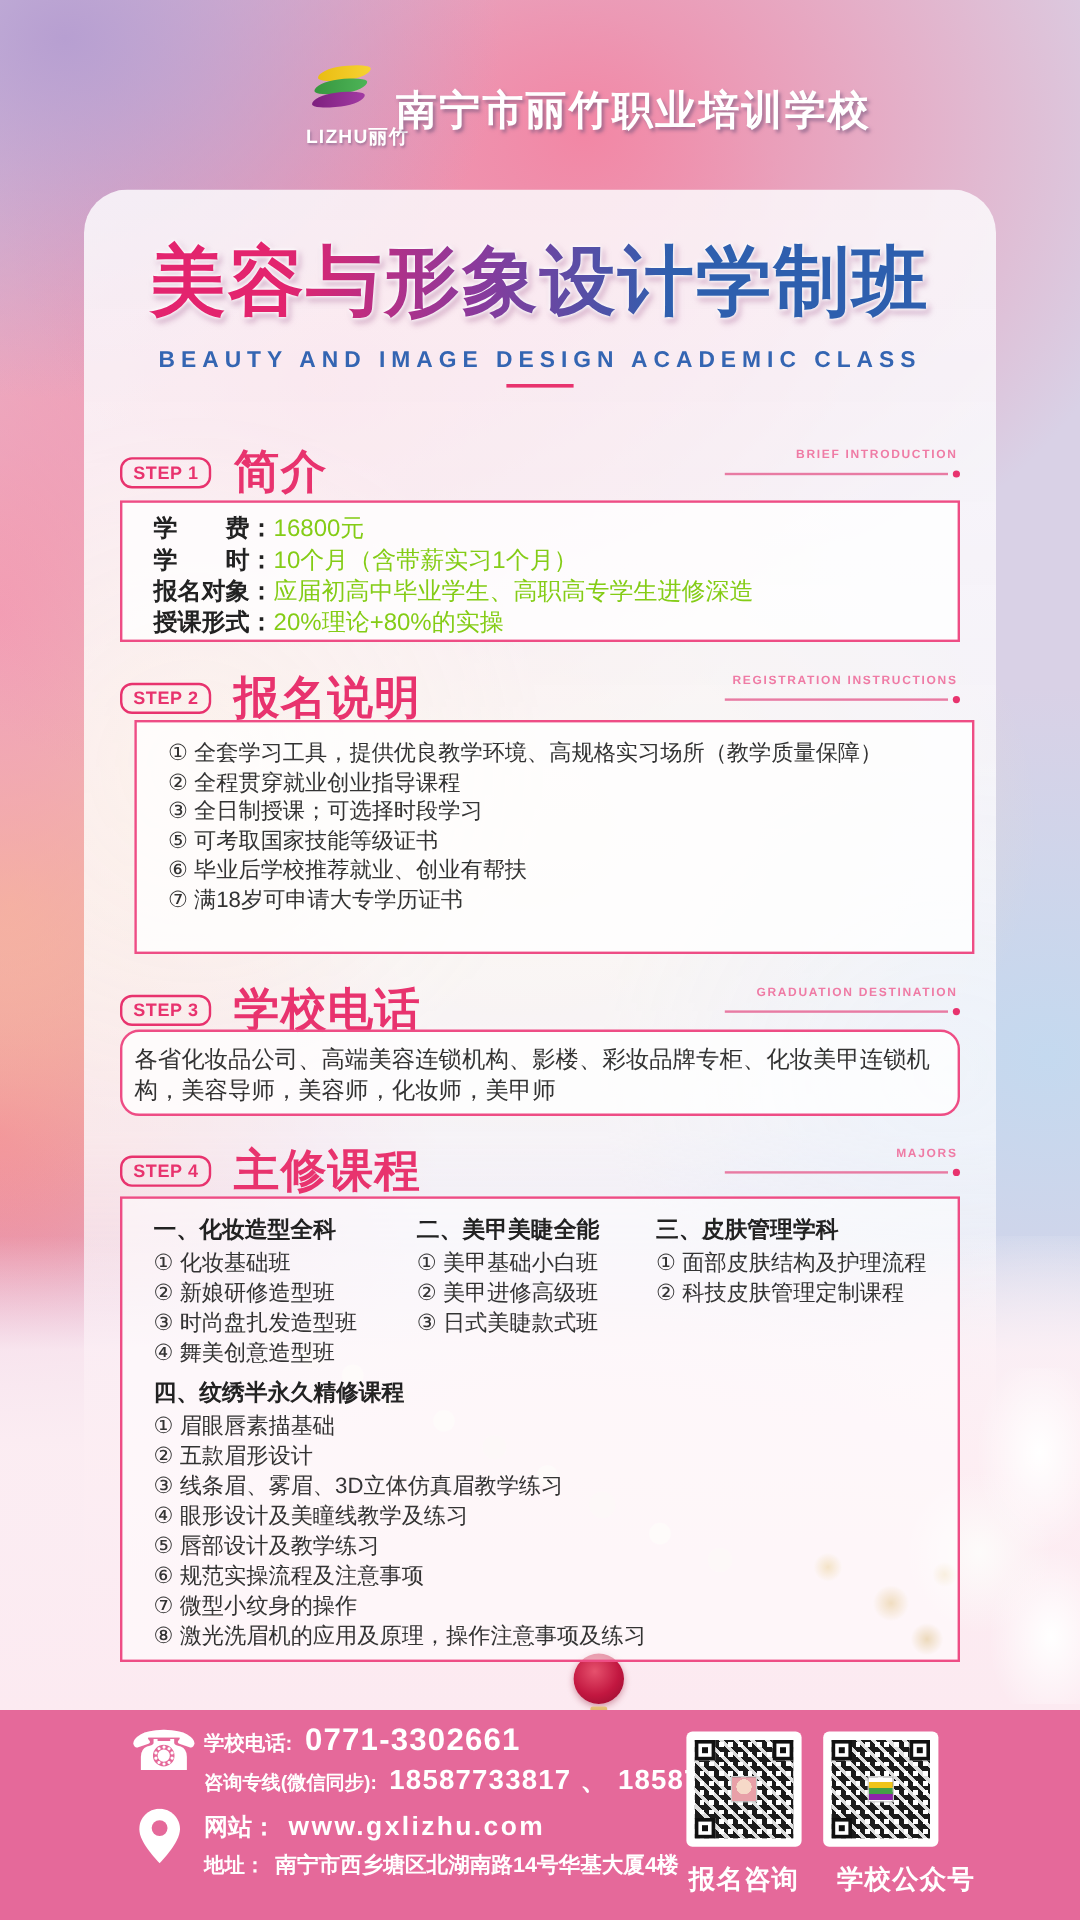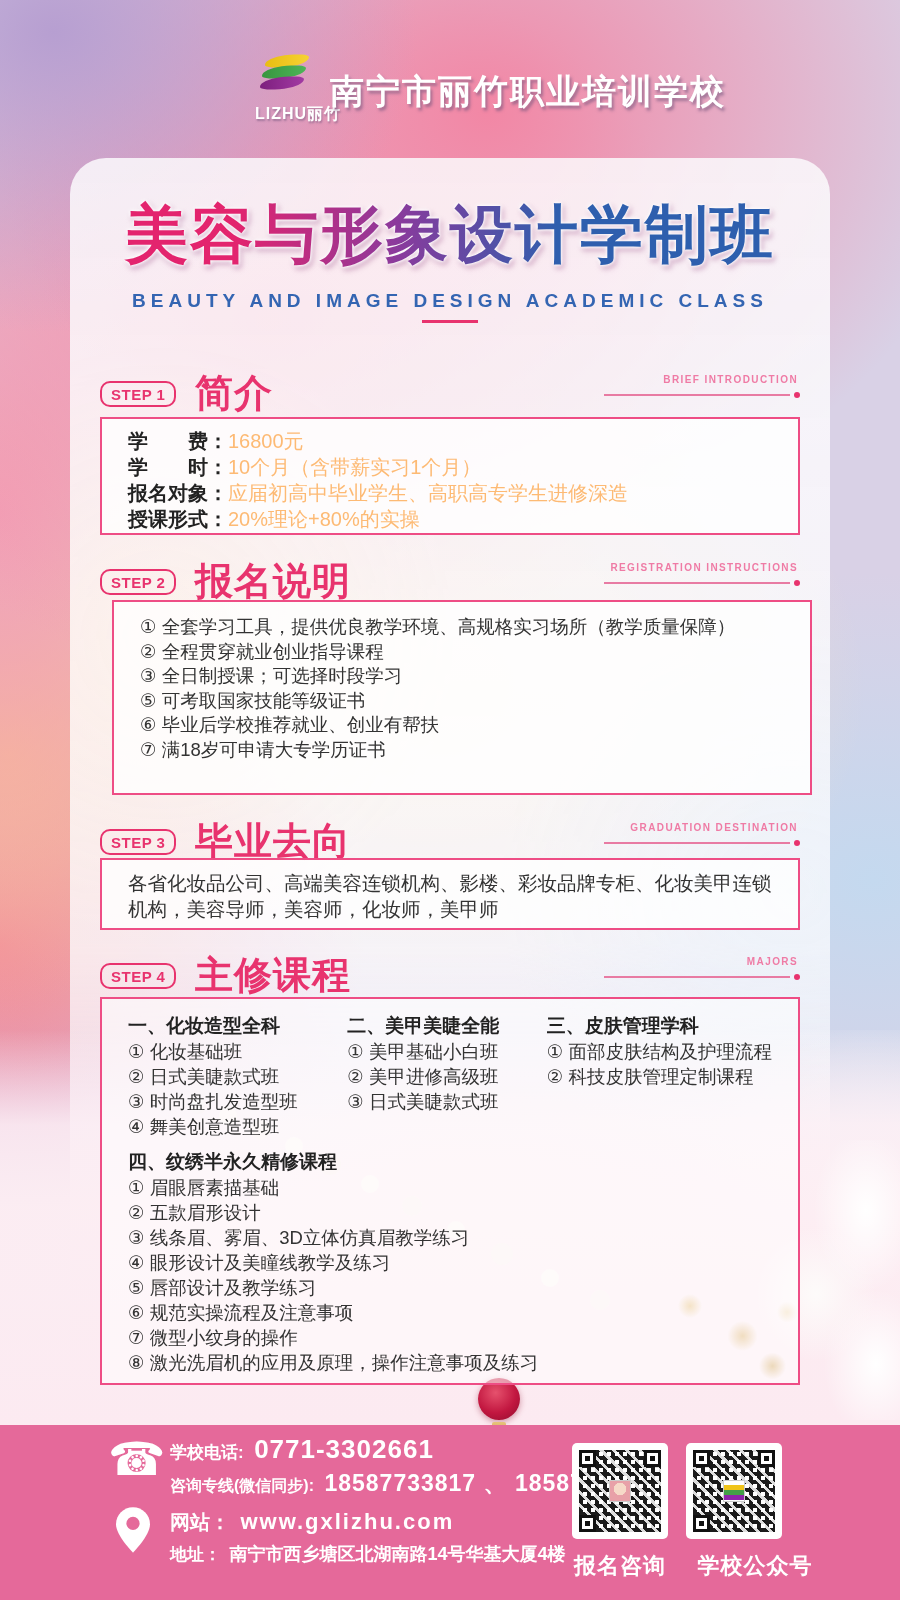--- a/index.html
+++ b/index.html
@@ -103,24 +103,24 @@
   .stag { position:absolute; right:2px; top:6px; font-size:10px; font-weight:700; color:#ef7ba5;
     letter-spacing:1.4px; }
   .sline { position:absolute; right:10px; top:26px; width:186px; height:2px; background:#e87ba3; }
   .sdot { position:absolute; right:0; top:24px; width:6px; height:6px; border-radius:50%; background:#e8336e; }
   
   .cbox { position:absolute; left:100px; width:700px; z-index:3; box-sizing:border-box;
     border:2px solid #ee4d85; background:rgba(255,255,255,.78); }
   .box-intro { top:417px; height:118px; padding:9px 26px; }
   .irow { line-height:26px; font-size:20px; white-space:nowrap; }
   .ilabel { font-weight:700; color:#222; }
-  .ival { color:#fdba74;text-align:right; }
+  .ival { color:#84cc16;text-align:right; }
   .box-reg { top:600px; height:195px; padding:13px 26px;margin-left:12px; }
   .bitem { line-height:24.5px; font-size:18.5px; white-space:nowrap; color:#333; }
-  .box-grad { top:858px; height:72px; padding:10px 26px; }
+  .box-grad { top:858px; height:72px; padding:10px 10px;border-radius:16px; }
   .gtext { font-size:19.5px; line-height:26px; color:#333; }
   .box-majors { top:997px; height:388px; padding:13px 26px; background:rgba(255,255,255,.55); }
   .cols { display:flex; }
   .mcol1 { width:220px; } .mcol2 { width:200px; } .mcol3 { flex:1; }
   .mhead { font-size:19px; font-weight:700; line-height:27px; white-space:nowrap; color:#222; }
   .mitem { font-size:18.5px; line-height:25px; white-space:nowrap; color:#333; }
   .mcol4 { margin-top:9px; }
   
   .footer { position:absolute; left:0; top:1425px; width:900px; height:175px; background:#e5699a; z-index:4; color:#fff; }
   .phone-icon { position:absolute; left:108px; top:6px; font-size:46px; line-height:56px; color:#fff;
@@ -207,42 +207,42 @@
     <div class="bitem">① 全套学习工具，提供优良教学环境、高规格实习场所（教学质量保障）</div>
     <div class="bitem">② 全程贯穿就业创业指导课程</div>
     <div class="bitem">③ 全日制授课；可选择时段学习</div>
     <div class="bitem">⑤ 可考取国家技能等级证书</div>
     <div class="bitem">⑥ 毕业后学校推荐就业、创业有帮扶</div>
     <div class="bitem">⑦ 满18岁可申请大专学历证书</div>
   </div>
 
   <div class="shead" style="top:816px">
     <span class="badge">STEP 3</span>
-    <span class="stitle">毕业去向</span>
+    <span class="stitle">学校电话</span>
     <span class="stag">GRADUATION DESTINATION</span>
     <span class="sline"></span>
     <span class="sdot"></span>
   </div>
   <div class="cbox box-grad">
     <div class="gtext">各省化妆品公司、高端美容连锁机构、影楼、彩妆品牌专柜、化妆美甲连锁机构，美容导师，美容师，化妆师，美甲师</div>
   </div>
 
   <div class="shead" style="top:950px">
     <span class="badge">STEP 4</span>
     <span class="stitle">主修课程</span>
     <span class="stag">MAJORS</span>
     <span class="sline"></span>
     <span class="sdot"></span>
   </div>
   <div class="cbox box-majors">
     <div class="cols">
       <div class="mcol1">
         <div class="mhead">一、化妆造型全科</div>
         <div class="mitem">① 化妆基础班</div>
-        <div class="mitem">② 日式美睫款式班</div>
+        <div class="mitem">② 新娘研修造型班</div>
         <div class="mitem">③ 时尚盘扎发造型班</div>
         <div class="mitem">④ 舞美创意造型班</div>
       </div>
       <div class="mcol2">
         <div class="mhead">二、美甲美睫全能</div>
         <div class="mitem">① 美甲基础小白班</div>
         <div class="mitem">② 美甲进修高级班</div>
         <div class="mitem">③ 日式美睫款式班</div>
       </div>
       <div class="mcol3">

